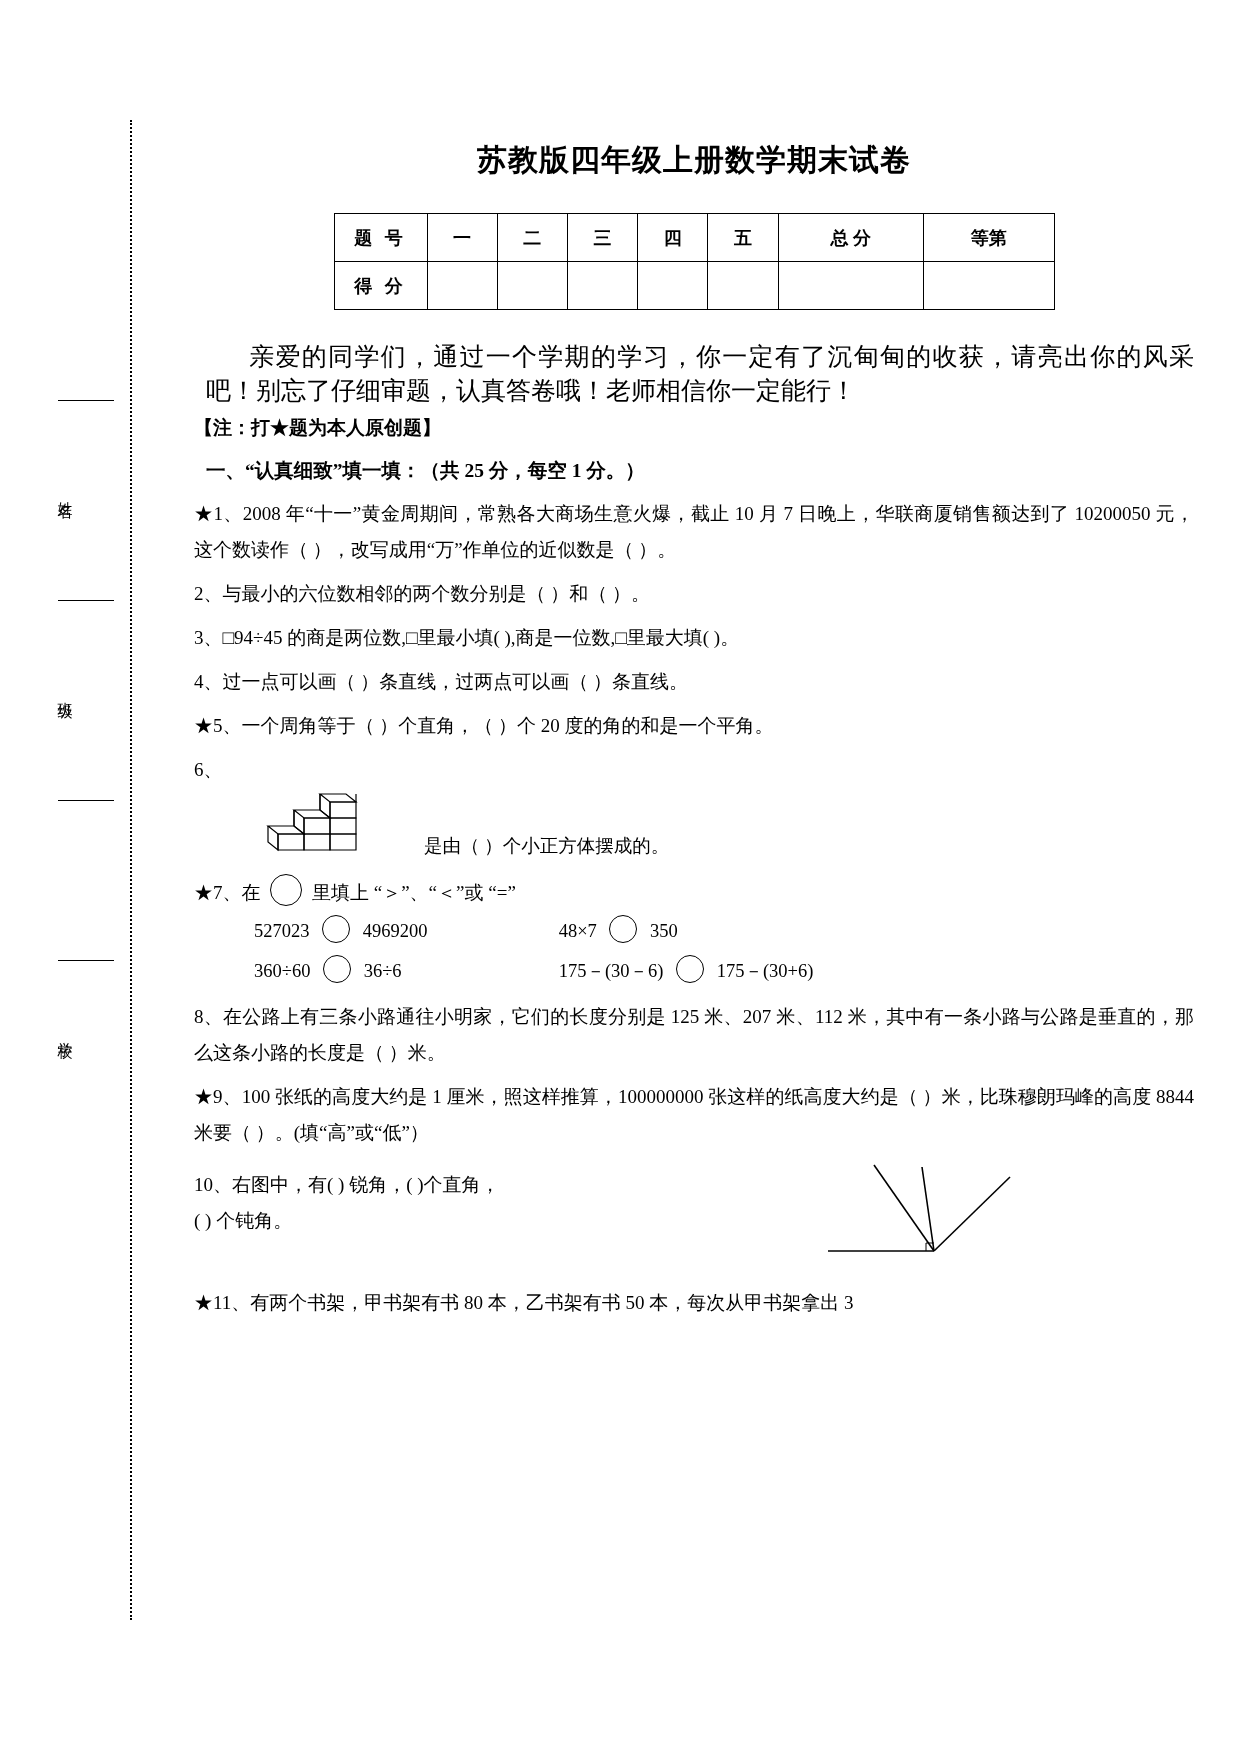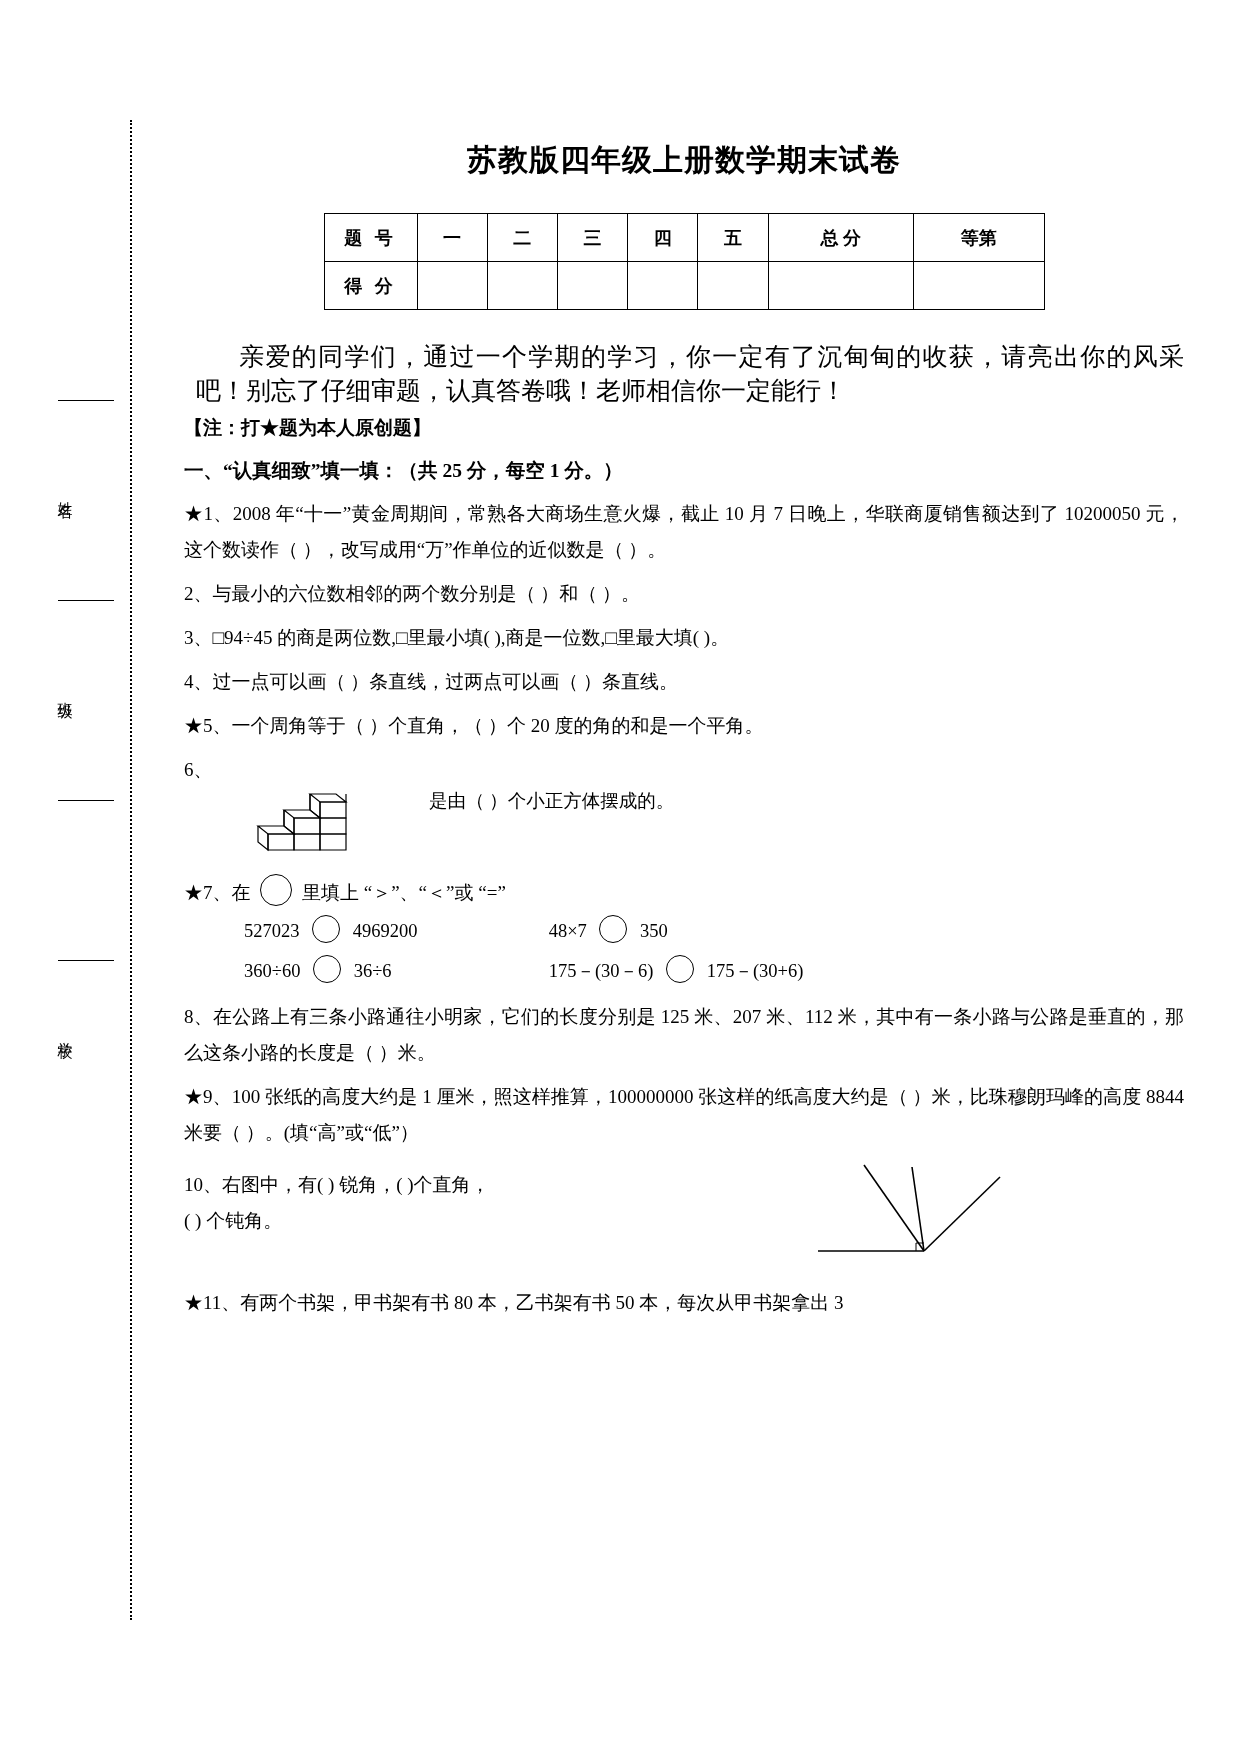--- a/index.html
+++ b/index.html
@@ -50,21 +50,21 @@
   #vl-class { top: 690px; }
   #vl-school { top: 1030px; }
   #vline-1 { top: 400px; }
   #vline-2 { top: 600px; }
   #vline-3 { top: 800px; }
   #vline-4 { top: 960px; }
 
   
   .page {
     position: absolute;
-    left: 184px;
+    left: 194px;
     top: 0;
     width: 1000px;
     height: 100%;
   }
 
   h1.title {
     margin: 0;
     padding-top: 140px;
     text-align: center;
     font-size: 30px;
@@ -106,20 +106,21 @@
     font-size: 19px;
     line-height: 32px;
     margin-top: 2px;
     font-weight: bold;
   }
   .section-head {
     font-size: 19.5px;
     font-weight: bold;
     margin-top: 10px;
     line-height: 34px;
+    margin-left: 12px;
   }
   .q {
     font-size: 19px;
     line-height: 36px;
     margin-top: 8px;
     text-align: justify;
   }
 
   .circle-op {
     display: inline-block;
@@ -141,23 +142,22 @@
   }
   .cmp-row {
     font-size: 18.5px;
     line-height: 40px;
     margin-left: 60px;
   }
   .cmp-row .col2 { display: inline-block; width: 300px; }
 
   .cube-row {
     display: flex;
-    align-items: flex-start;
+    align-items: flex-end;
     margin-top: 0px;
-    gap: 15px;
   }
   .cube-svg { margin-left: 40px; }
   .cube-text {
     font-size: 18.5px;
     margin-left: 30px;
     margin-bottom: 14px;
   }
   .angle-fig {
     position: absolute;
     right: 150px;

